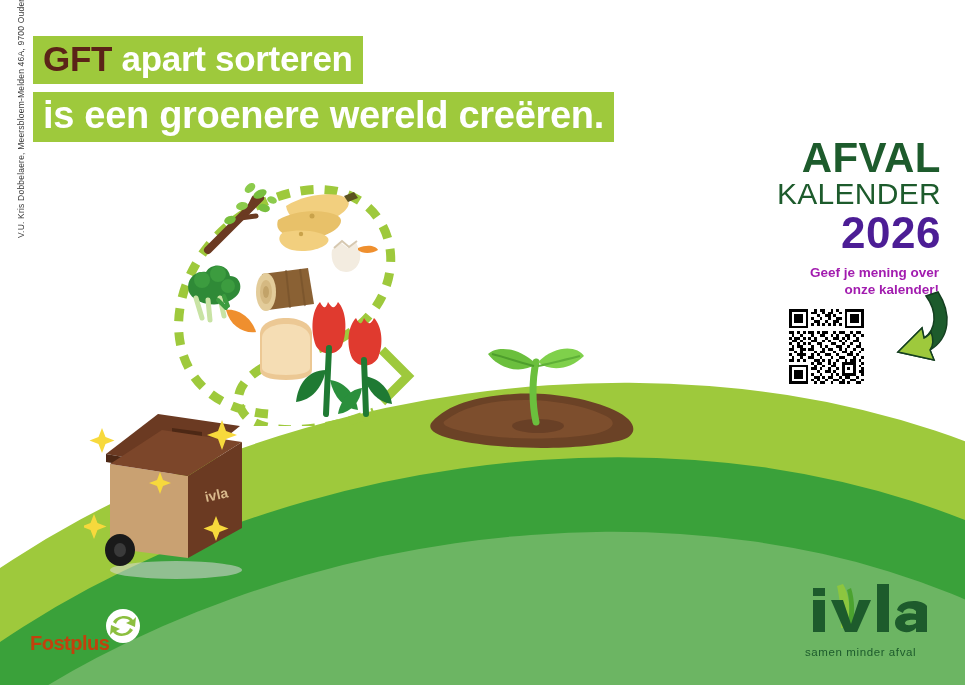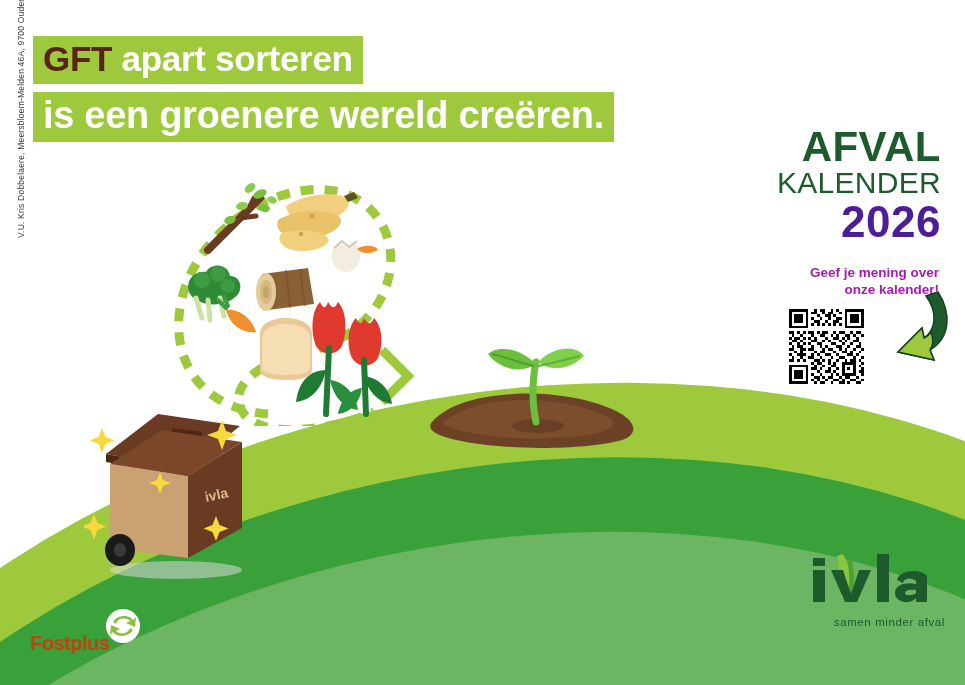--- a/index.html
+++ b/index.html
@@ -24,21 +24,21 @@
   .swoosh{position:absolute;border-radius:50%;z-index:5;}
   #swoosh-light{width:1680px;height:1200px;left:-330px;top:395px;background:#9ec93c;
      transform:rotate(-12deg);}
   #swoosh-mid{width:1620px;height:1130px;left:-310px;top:470px;background:#3aa13a;
      transform:rotate(-12deg);}
   #swoosh-pale{width:1560px;height:1060px;left:-290px;top:545px;background:#6cb563;
      transform:rotate(-12deg);}
 
   
   #title-block{position:absolute;right:24px;top:127px;z-index:40;text-align:right;width:210px;}
-  .t-afval{font-size:42px;font-weight:800;color:#1d5b2c;line-height:40px;letter-spacing:.5px;}
+  .t-afval{font-size:42px;font-weight:800;color:#1d5b2c;line-height:40px;letter-spacing:.5px;margin-top:11px;}
   .t-kalender{font-size:30px;font-weight:400;color:#1d5b2c;line-height:32px;letter-spacing:.3px;}
   .t-year{font-size:44px;font-weight:800;color:#4c1d95;line-height:46px;letter-spacing:.5px;}
 
   #survey{position:absolute;right:26px;top:264px;z-index:45;text-align:right;width:185px;}
   .survey-line{font-size:13.5px;font-weight:700;color:#a21caf;line-height:17px;}
 
   
   #qr-wrap{position:absolute;left:786px;top:306px;width:81px;height:81px;z-index:46;
            background:#fff;padding:0;}
   #qr{width:81px;height:81px;display:block;}
@@ -56,21 +56,21 @@
   #loop{position:absolute;left:168px;top:158px;width:266px;height:268px;z-index:18;}
   #items{position:absolute;left:168px;top:158px;width:266px;height:268px;z-index:19;}
 
   
   #fostplus{position:absolute;left:30px;top:608px;z-index:50;
             display:flex;align-items:flex-end;}
   .fp-text{font-size:20px;font-weight:700;color:#c2410c;letter-spacing:-.5px;line-height:30px;}
   .fp-mark{margin-left:-4px;margin-bottom:14px;}
 
   
-  #ivla{position:absolute;left:805px;top:548px;z-index:50;width:140px;text-align:right;}
+  #ivla{position:absolute;left:805px;top:578px;z-index:50;width:140px;text-align:left;}
   .ivla-tag{font-size:11.5px;color:#1d5b2c;letter-spacing:.6px;margin-top:-2px;}
 </style>
 </head>
 <body>
 
 <div id="page">
 
   <div class="swoosh" id="swoosh-light"></div>
   <div class="swoosh" id="swoosh-mid"></div>
   <div class="swoosh" id="swoosh-pale"></div>

